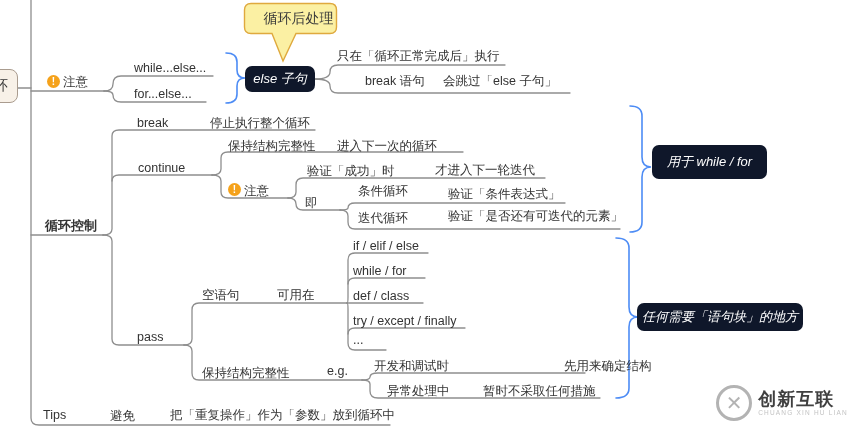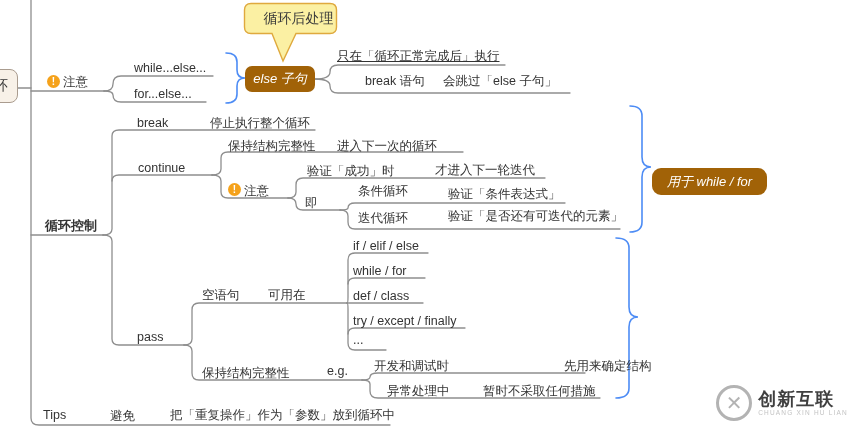--- a/index.html
+++ b/index.html
@@ -1,21 +1,21 @@
 <!DOCTYPE html>
 <html><head>
 <meta charset="utf-8">
 <style>
   html,body{margin:0;padding:0;background:#ffffff;}
   #canvas{position:relative;width:852px;height:427px;background:#ffffff;overflow:hidden;
           font-family:"Liberation Sans","DejaVu Sans",sans-serif;color:#333;}
   svg.lines{position:absolute;left:0;top:0;pointer-events:none;}
   .lbl{position:absolute;white-space:nowrap;font-size:12.5px;line-height:1.15;color:#333;}
   .lbl.bold{font-weight:bold;font-size:13px;}
-  .bluenode{position:absolute;background:#a16207;color:#fff;border-radius:7px;
+  .bluenode{position:absolute;background:#0f172a;color:#fff;border-radius:7px;
             display:flex;align-items:center;justify-content:center;
             font-style:italic;font-size:13px;white-space:nowrap;box-sizing:border-box;}
   .rootbox{position:absolute;left:-16px;top:69px;width:34px;height:34px;background:#F8F1E8;
            border:1.5px solid #AA9C8F;border-radius:8px;display:flex;align-items:center;
            justify-content:center;font-size:14px;box-sizing:border-box;}
   .warn{position:absolute;width:13px;height:13px;border-radius:50%;background:#F5A21B;color:#fff;
         font-size:10px;font-weight:bold;display:flex;align-items:center;justify-content:center;line-height:1;}
   .callout-text{position:absolute;left:244px;top:3px;width:109px;height:31px;display:flex;
         align-items:center;justify-content:center;font-size:14px;color:#3a3a3a;}
   .wm{position:absolute;right:4px;bottom:6px;display:flex;align-items:center;gap:6px;}
@@ -73,21 +73,21 @@
   <div class="callout-text">循环后处理</div>
 
   <div class="warn" style="left:47px;top:75px;">
       <span>!</span>
     </div>
   <div class="lbl" style="left:63px;top:75px;">注意</div>
   <div class="lbl" style="left:134px;top:61px;">while...else...</div>
   <div class="lbl" style="left:134px;top:87px;">for...else...</div>
 
   <div class="bluenode" style="left:245px;top:66px;width:70px;height:26px;">else 子句</div>
-  <div class="lbl" style="left:337px;top:49px;text-decoration:underline;">只在「循环正常完成后」执行</div>
+  <div class="lbl" style="left:337px;top:49px;">只在「循环正常完成后」执行</div>
   <div class="lbl" style="left:345px;top:74px;padding-left:20px;">break 语句</div>
   <div class="lbl" style="left:443px;top:74px;">会跳过「else 子句」</div>
 
   <div class="lbl bold" style="left:45px;top:219px;">循环控制</div>
 
   <div class="lbl" style="left:137px;top:116px;">break</div>
   <div class="lbl" style="left:210px;top:116px;">停止执行整个循环</div>
 
   <div class="lbl" style="left:138px;top:161px;">continue</div>
   <div class="lbl" style="left:228px;top:139px;">保持结构完整性</div>
@@ -98,38 +98,39 @@
     </div>
   <div class="lbl" style="left:244px;top:184px;">注意</div>
   <div class="lbl" style="left:307px;top:164px;">验证「成功」时</div>
   <div class="lbl" style="left:435px;top:163px;">才进入下一轮迭代</div>
   <div class="lbl" style="left:305px;top:196px;">即</div>
   <div class="lbl" style="left:358px;top:184px;">条件循环</div>
   <div class="lbl" style="left:448px;top:187px;">验证「条件表达式」</div>
   <div class="lbl" style="left:358px;top:211px;">迭代循环</div>
   <div class="lbl" style="left:448px;top:209px;">验证「是否还有可迭代的元素」</div>
 
-  <div class="bluenode" style="left:652px;top:168px;width:115px;height:27px;border-radius:9px;">用于 while / for</div>
+  <div class="bluenode" style="left:652px;top:145px;width:115px;height:34px;">用于 while / for</div>
 
   <div class="lbl" style="left:137px;top:330px;">pass</div>
   <div class="lbl" style="left:202px;top:288px;">空语句</div>
-  <div class="lbl" style="left:268px;top:288px;">可用在</div>
+  <div class="lbl" style="left:277px;top:288px;">可用在</div>
   <div class="lbl" style="left:353px;top:239px;">if / elif / else</div>
   <div class="lbl" style="left:353px;top:264px;">while / for</div>
   <div class="lbl" style="left:353px;top:289px;">def / class</div>
   <div class="lbl" style="left:353px;top:314px;">try / except / finally</div>
   <div class="lbl" style="left:353px;top:333px;">...</div>
 
   <div class="lbl" style="left:202px;top:366px;">保持结构完整性</div>
   <div class="lbl" style="left:327px;top:364px;">e.g.</div>
   <div class="lbl" style="left:374px;top:359px;">开发和调试时</div>
   <div class="lbl" style="left:520px;top:359px;margin-left:44px;">先用来确定结构</div>
   <div class="lbl" style="left:387px;top:384px;">异常处理中</div>
   <div class="lbl" style="left:483px;top:384px;">暂时不采取任何措施</div>
 
+  <div class="bluenode" style="left:637px;top:303px;width:166px;height:28px;">任何需要「语句块」的地方</div>
 
   <div class="lbl" style="left:43px;top:408px;">Tips</div>
   <div class="lbl" style="left:110px;top:409px;">避免</div>
   <div class="lbl" style="left:170px;top:408px;">把「重复操作」作为「参数」放到循环中</div>
 
   <div class="wm">
     <div class="wm-circle">
         <span>✕</span>
       </div>
     <div>

